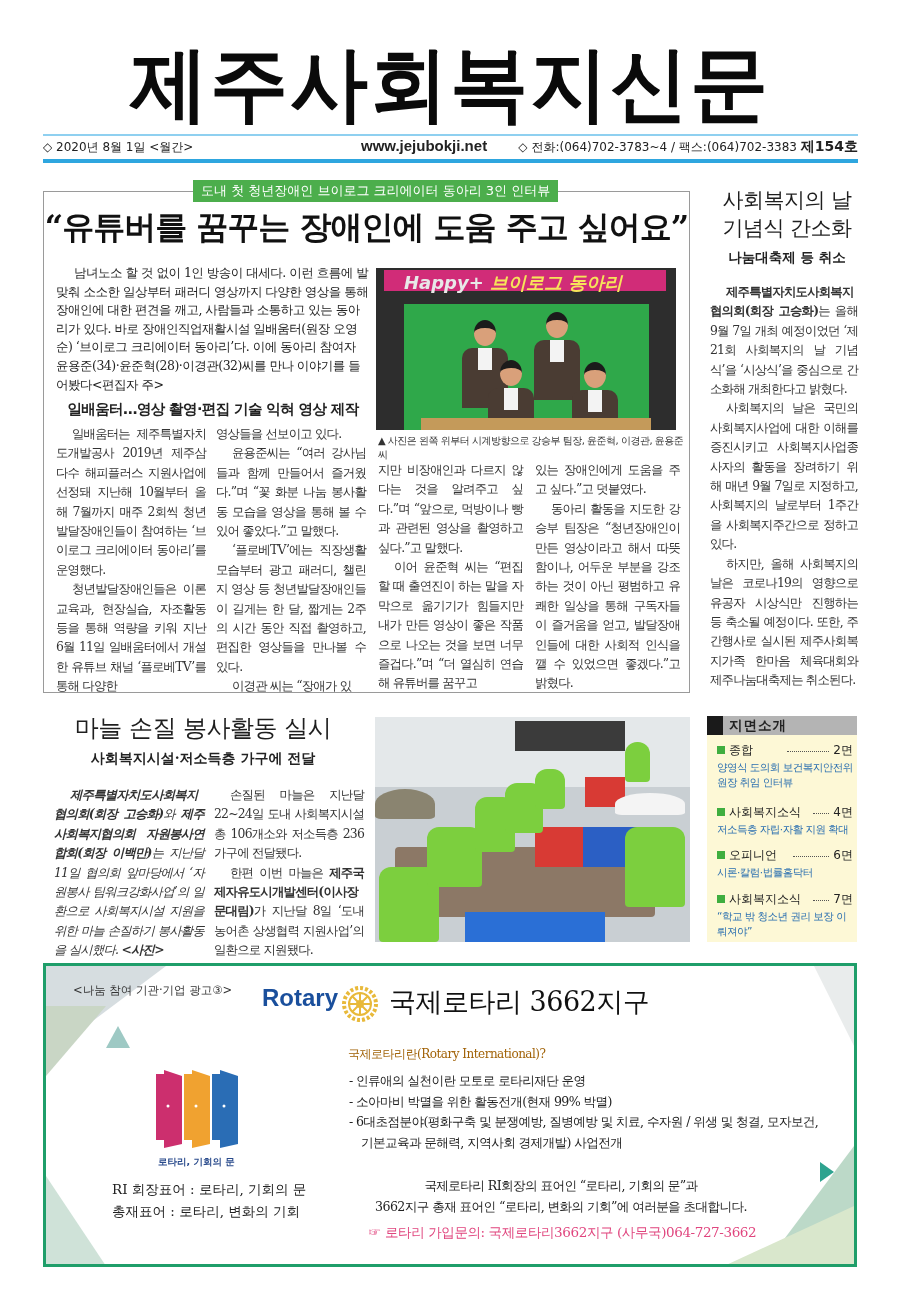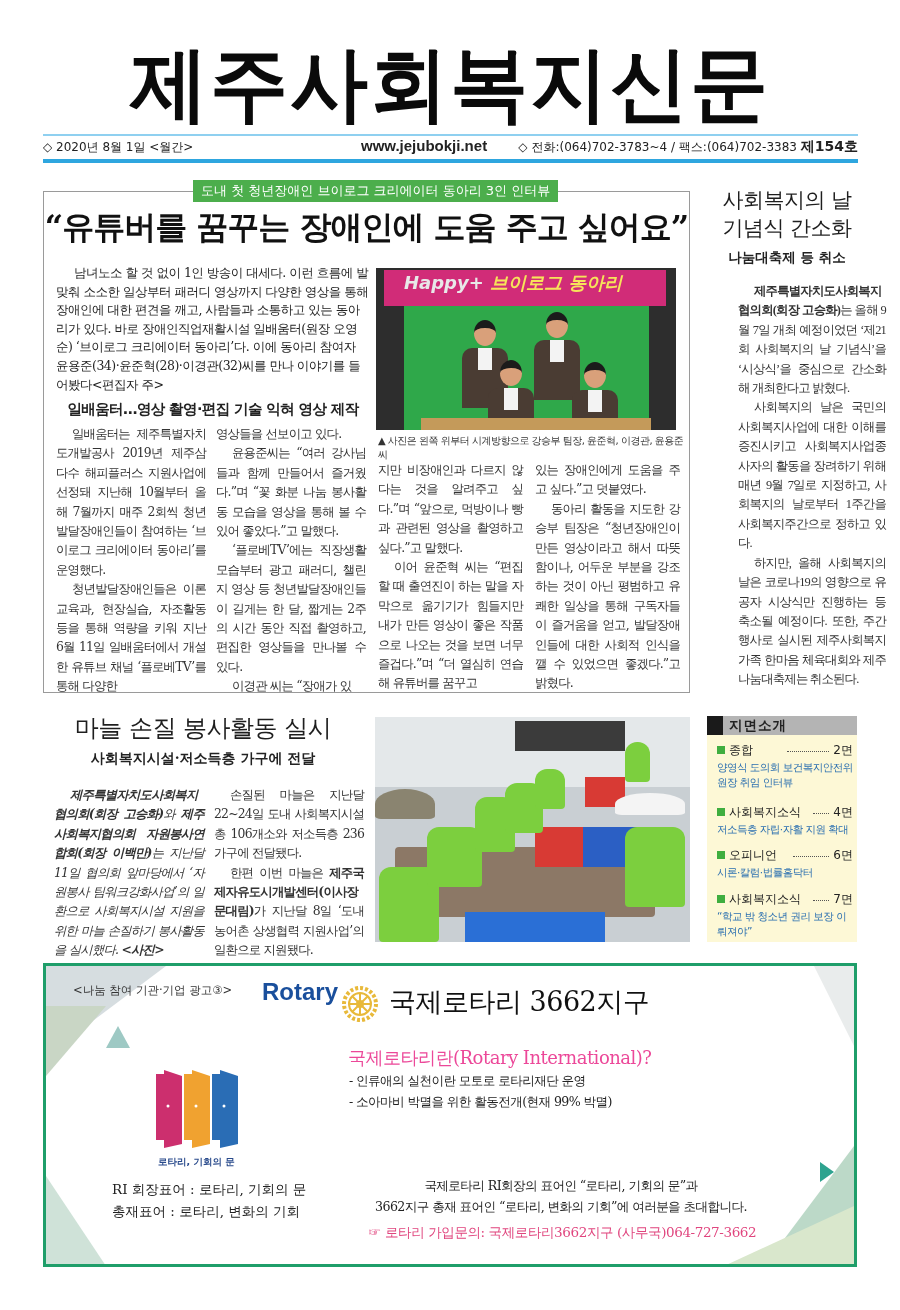--- a/index.html
+++ b/index.html
@@ -26,35 +26,35 @@
   .headline { left: 43px; top: 206px; width: 647px; text-align: center; font-family: "DejaVu Serif", serif; font-size: 32px; font-weight: bold; letter-spacing: -1px; color: #111; }
 
   .lead { left: 56px; top: 264px; width: 314px; font-family: "DejaVu Serif", serif; font-size: 12.5px; line-height: 18.6px; color: #222; text-indent: 18px; letter-spacing: -0.5px; }
   .subhead { left: 56px; top: 400px; width: 314px; font-size: 14.5px; font-weight: bold; text-align: center; letter-spacing: -0.6px; }
 
   .col { font-family: "DejaVu Serif", serif; font-size: 12.4px; line-height: 19.4px; color: #333; letter-spacing: -0.8px; text-align: justify; }
   .col p { text-indent: 16px; }
   .col p.noind { text-indent: 0; }
 
   .photo1 { left: 376px; top: 268px; width: 300px; height: 162px; overflow: hidden; background: #2d2d2d; }
-  .photo1 .banner { position: absolute; left: 8px; top: 2px; width: 282px; height: 36px; background: #d12c78; color: #f6e45a; font-weight: bold; font-size: 18px; line-height: 26px; padding-left: 20px; font-style: italic; }
+  .photo1 .banner { position: absolute; left: 8px; top: 2px; width: 282px; height: 21px; background: #d12c78; color: #f6e45a; font-weight: bold; font-size: 18px; line-height: 26px; padding-left: 20px; font-style: italic; }
   .photo1 .banner .happy { color: #e8e8e8; }
   .photo1 .green { position: absolute; left: 28px; top: 36px; width: 245px; height: 126px; background: #2fa84a; }
   .photo1 .desk { position: absolute; left: 45px; top: 150px; width: 230px; height: 12px; background: #c49a5a; }
   .person { position: absolute; }
   .person .head { width: 22px; height: 26px; border-radius: 50%; background: #d9a07a; margin: 0 auto; border-top: 8px solid #1b1b1b; }
   .person .body { width: 46px; height: 60px; background: #4a3c33; border-radius: 10px 10px 0 0; margin-top: 2px; position: relative; }
   .person .body::after { content: ""; position: absolute; left: 16px; top: 0; width: 14px; height: 22px; background: #f3f3f3; }
 
   .caption1 { left: 378px; top: 434px; width: 310px; font-size: 10px; color: #333; letter-spacing: -0.5px; }
 
   
   .side-title { left: 702px; top: 186px; width: 170px; text-align: center; font-size: 21px; line-height: 28px; color: #1e1e1e; letter-spacing: -0.5px; }
   .side-sub { left: 702px; top: 249px; width: 170px; text-align: center; font-family: "DejaVu Serif", serif; font-weight: bold; font-size: 13.5px; }
-  .side-body { left: 738px; top: 282px; width: 148px; font-family: Liberation Serif, serif; }
+  .side-body { left: 710px; top: 282px; width: 148px; }
 
   
   .garlic-title { left: 43px; top: 712px; width: 320px; text-align: center; font-size: 24px; color: #1e1e1e; letter-spacing: -0.5px; }
   .garlic-sub { left: 43px; top: 750px; width: 320px; text-align: center; font-family: "DejaVu Serif", serif; font-weight: bold; font-size: 14px; }
   .garlic-col1 { left: 54px; top: 785px; width: 150px; font-style: italic; }
   .garlic-col2 { left: 214px; top: 785px; width: 150px; }
 
   .photo2 { left: 375px; top: 717px; width: 315px; height: 225px; overflow: hidden; background: #c9cfd3; }
   .p2-table { position: absolute; left: 20px; top: 130px; width: 260px; height: 70px; background: #8c7866; border-radius: 4px; }
   .p2-crate { position: absolute; }
@@ -70,24 +70,24 @@
   .idx-row { font-size: 12px; font-weight: normal; color: #222; position: relative; height: 16px; }
   .idx-row .sq { display: inline-block; width: 8px; height: 8px; background: #3fae3f; margin-right: 4px; vertical-align: 0; }
   .idx-row .page { position: absolute; right: 0; top: 0; background: #fdf8d6; padding-left: 2px; }
   .idx-row .dots { position: absolute; left: 70px; right: 24px; top: 9px; border-top: 1px dotted #555; }
   .idx-desc { font-size: 10.5px; color: #2b6fb0; line-height: 15px; margin-top: 2px; letter-spacing: -0.5px; }
 
   
   .ad { left: 43px; top: 963px; width: 814px; height: 304px; border: 3px solid #1f9e6a; overflow: hidden; background: #fff; }
   .tri { position: absolute; width: 0; height: 0; }
   .ad-label { position: absolute; left: 27px; top: 17px; font-size: 11.5px; color: #333; }
-  .ad-brand { position: absolute; left: 216px; top: 12px; font-family: "Liberation Sans", sans-serif; font-weight: bold; font-size: 24px; color: #1a4f9c; }
+  .ad-brand { position: absolute; left: 216px; top: 18px; font-family: "Liberation Sans", sans-serif; font-weight: bold; font-size: 24px; color: #1a4f9c; }
   .wheel { position: absolute; left: 294px; top: 18px; width: 40px; height: 40px; }
   .ad-title { position: absolute; left: 343px; top: 18px; font-family: "DejaVu Serif", serif; font-size: 27px; color: #111; letter-spacing: -0.5px; }
-  .ad-q { position: absolute; left: 302px; top: 80px; font-family: "DejaVu Serif", serif; font-size: 18px; color: #ec4899; letter-spacing: -0.5px; }
+  .ad-q { position: absolute; left: 302px; top: 80px; font-family: "DejaVu Serif", serif; font-size: 12px; color: #a16207; letter-spacing: -0.5px; }
   .ad-list { position: absolute; left: 303px; top: 105px; width: 470px; font-family: "DejaVu Serif", serif; font-size: 12.6px; line-height: 20.5px; color: #222; list-style: none; letter-spacing: -0.6px; }
   .ad-list li { padding-left: 12px; text-indent: -12px; }
   .doors { position: absolute; left: 108px; top: 100px; width: 88px; height: 82px; }
   .door-caption { position: absolute; left: 112px; top: 190px; font-size: 9.5px; font-weight: bold; color: #2a4b8c; }
   .motto { position: absolute; left: 66px; top: 212px; font-family: "DejaVu Serif", serif; font-size: 13.5px; line-height: 22px; color: #222; }
   .invite { position: absolute; left: 280px; top: 210px; width: 470px; text-align: center; font-family: "DejaVu Serif", serif; font-size: 12.6px; line-height: 20.5px; color: #222; letter-spacing: -0.6px; }
   .contact-line { position: absolute; left: 322px; top: 258px; font-family: "DejaVu Serif", serif; font-size: 13.5px; color: #e0457e; letter-spacing: -0.4px; }
 </style>
 </head>
 <body>
@@ -238,20 +238,21 @@
       <line x1="9" y1="20" x2="31" y2="20" stroke-width="2"></line>
       <line x1="12" y1="12" x2="28" y2="28" stroke-width="2"></line>
       <line x1="28" y1="12" x2="12" y2="28" stroke-width="2"></line>
     </g>
   </svg>
   <div class="ad-title">국제로타리 3662지구</div>
   <div class="ad-q">국제로타리란(Rotary International)?</div>
   <ul class="ad-list">
     <li>- 인류애의 실천이란 모토로 로타리재단 운영</li>
     <li>- 소아마비 박멸을 위한 활동전개(현재 99% 박멸)</li>
+    <li>- 6대초점분야(평화구축 및 분쟁예방, 질병예방 및 치료, 수자원 / 위생 및 청결, 모자보건, 기본교육과 문해력, 지역사회 경제개발) 사업전개</li>
   </ul>
 
   <svg class="doors" viewBox="0 0 88 82">
     <path d="M2 8 H10 V74 H2 Z" fill="#cc2f6e"></path>
     <path d="M10 4 L28 10 V78 L10 82 Z" fill="#cc2f6e"></path>
     <path d="M30 8 H38 V74 H30 Z" fill="#f0a230"></path>
     <path d="M38 4 L56 10 V78 L38 82 Z" fill="#f0a230"></path>
     <path d="M58 8 H66 V74 H58 Z" fill="#2a6db5"></path>
     <path d="M66 4 L84 10 V78 L66 82 Z" fill="#2a6db5"></path>
     <circle cx="14" cy="40" r="1.5" fill="#fff"></circle>

